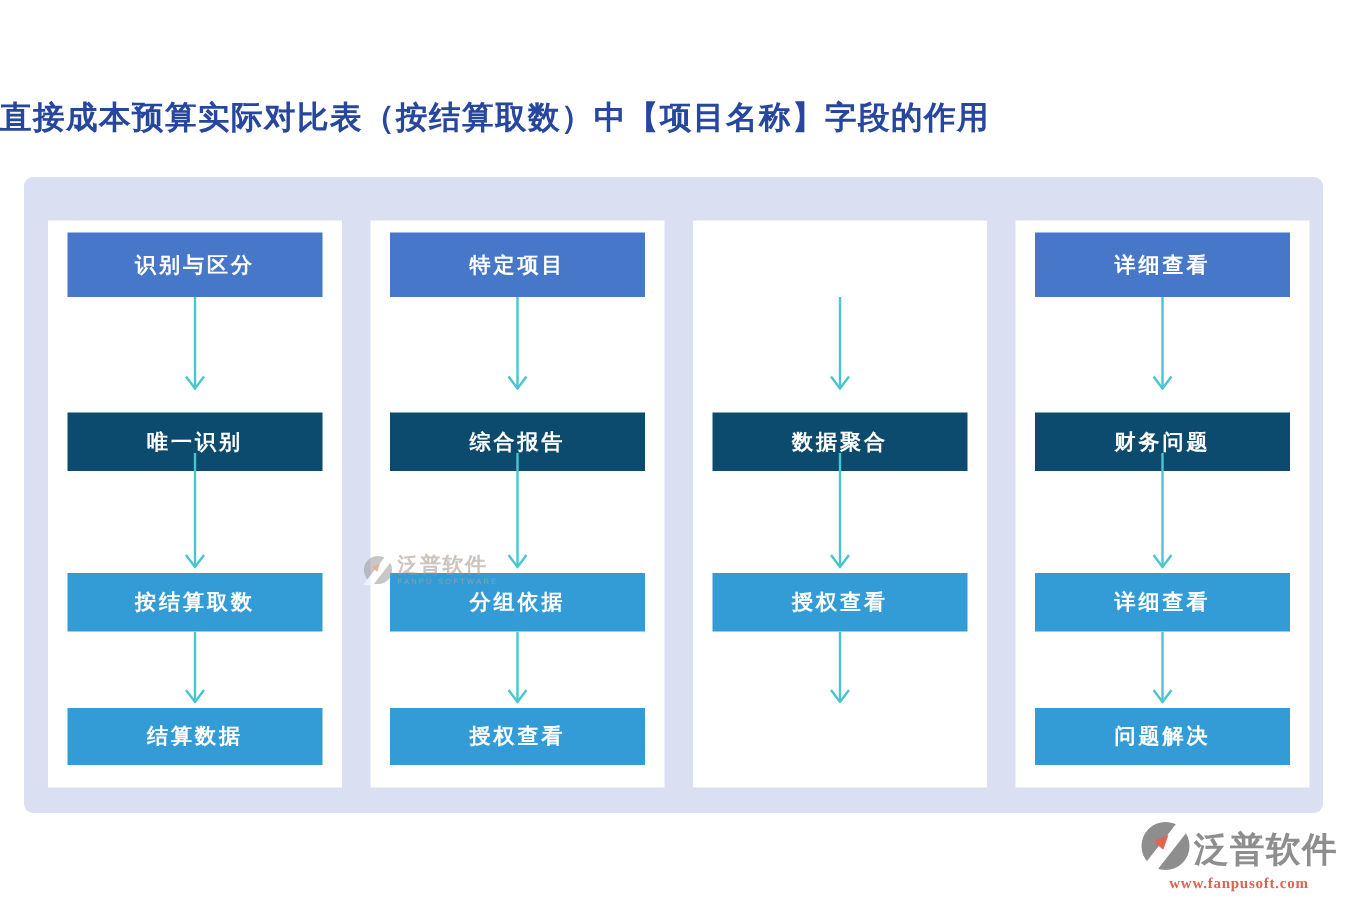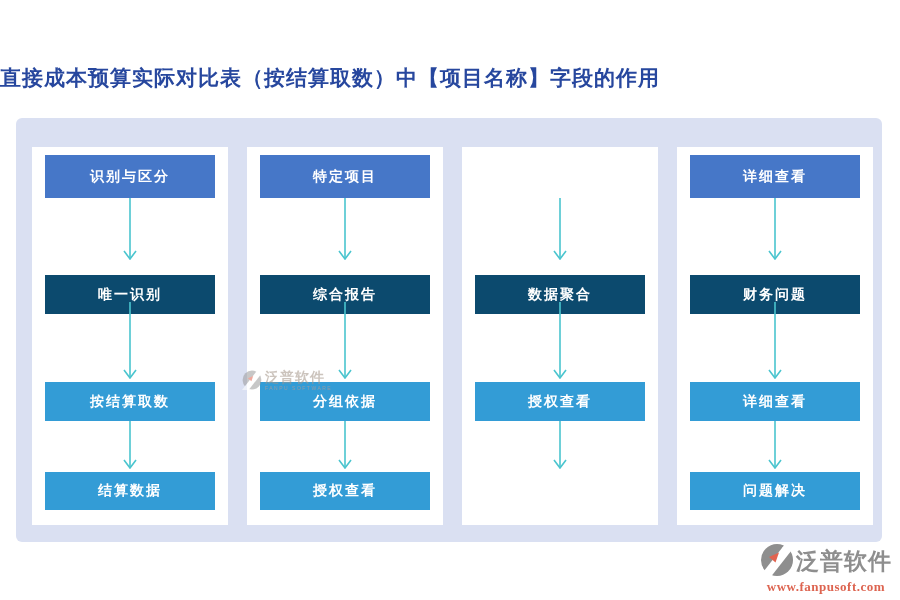--- a/index.html
+++ b/index.html
@@ -59,21 +59,21 @@
   .footer-brand{
     position:absolute;right:8px;bottom:5px;display:flex;flex-direction:column;align-items:center;
   }
   .footer-row{display:flex;align-items:center;}
   .footer-name{
     font-family:"Liberation Serif","DejaVu Serif",serif;font-weight:bold;
     font-size:23px;color:#8E8E8E;letter-spacing:1px;line-height:34px;margin-left:2px;
   }
   .footer-url{
     font-family:"Liberation Serif","DejaVu Serif",serif;font-weight:bold;
-    font-size:13px;color:#DD6450;margin-top:-2px;letter-spacing:0.5px;
+    font-size:10px;color:#DD6450;margin-top:-2px;letter-spacing:0.5px;
   }
 </style>
 </head>
 <body>
 
 <div class="page-title">直接成本预算实际对比表（按结算取数）中【项目名称】字段的作用</div>
 
 <div class="board">
 
   <div class="col-panel c0">

